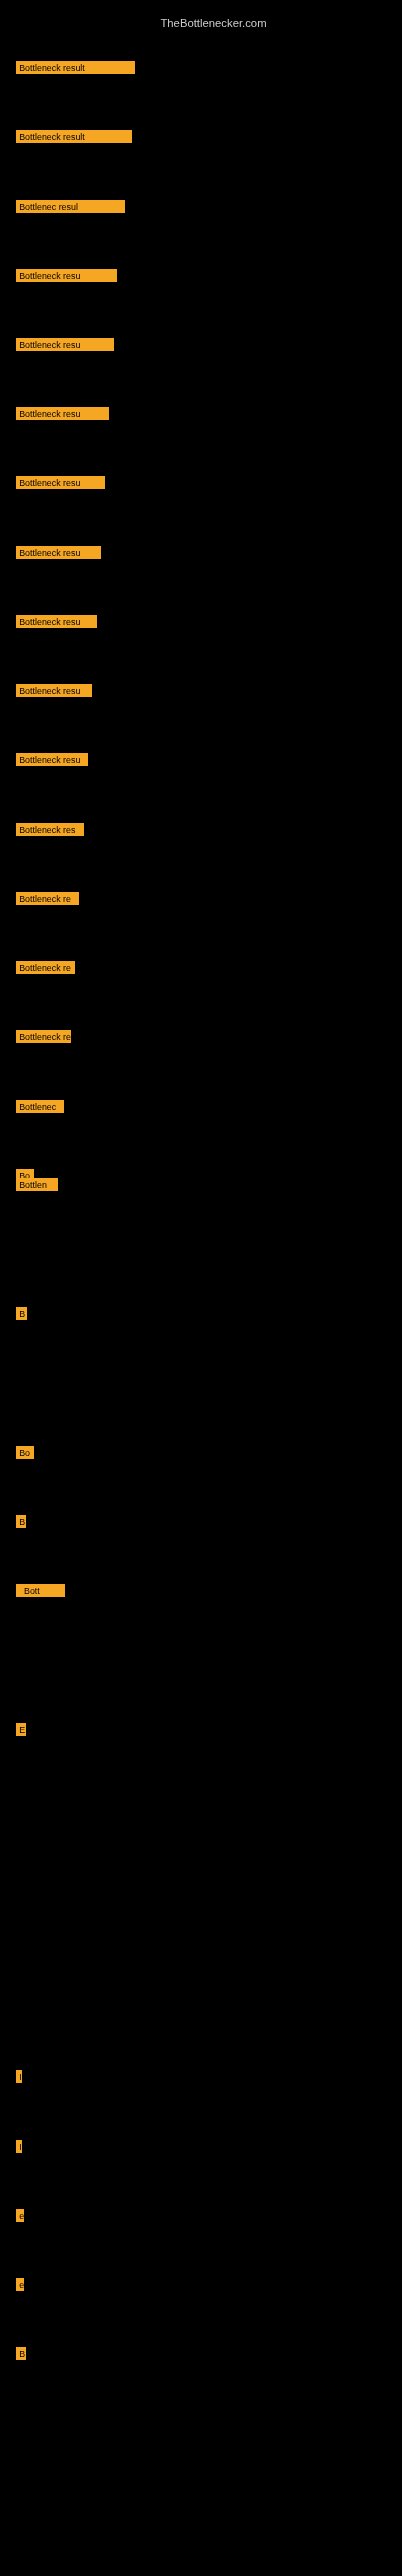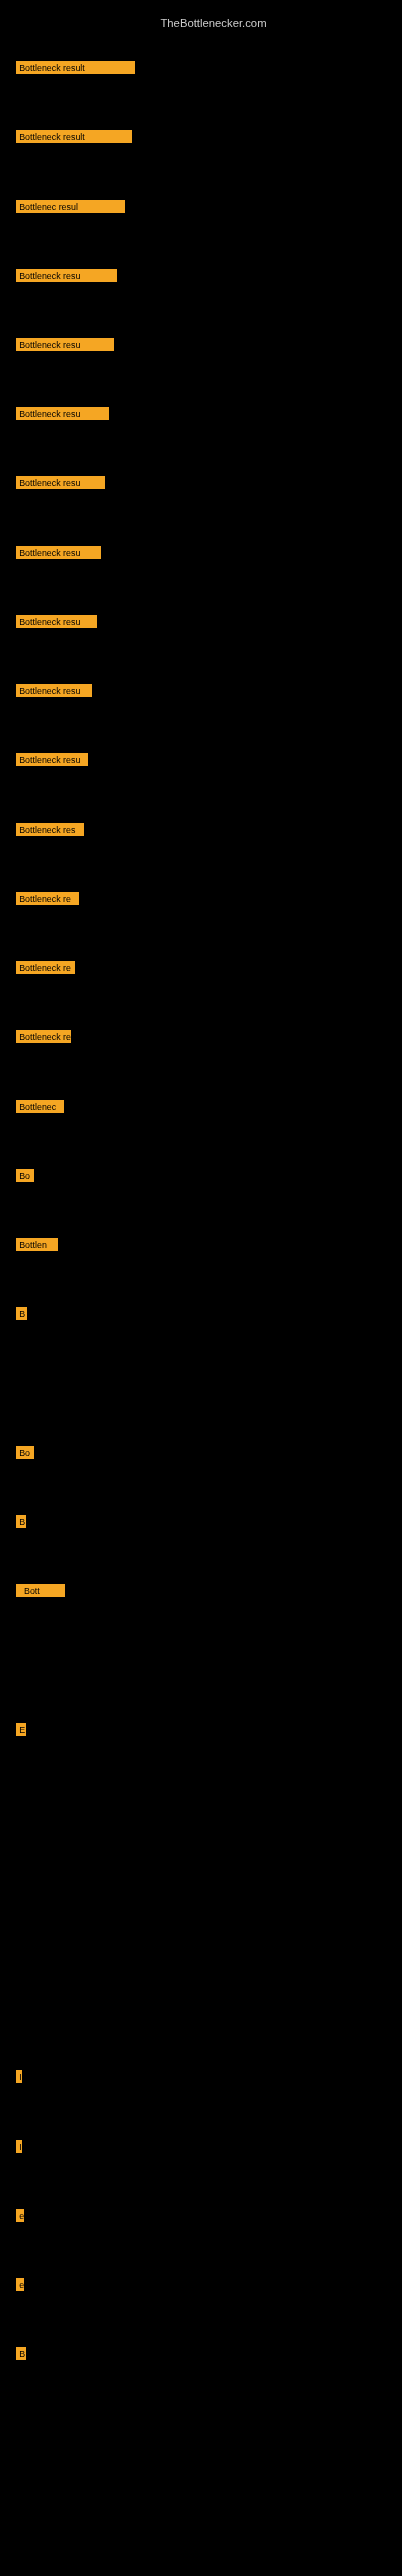--- a/index.html
+++ b/index.html
@@ -87,21 +87,21 @@
     </div>
     <div class="bar-container" style="top: 1014px; left: 0px;">
       <div class="bar-label" style="width: 55px; min-width: 55px;">Bottleneck re</div>
     </div>
     <div class="bar-container" style="top: 1084px; left: 0px;">
       <div class="bar-label" style="width: 48px; min-width: 48px;">Bottlenec</div>
     </div>
     <div class="bar-container" style="top: 1153px; left: 0px;">
       <div class="bar-label" style="width: 17.7px; min-width: 17.7px;">Bo</div>
     </div>
-    <div class="bar-container" style="top: 1222px; left: 0px; align-items: center;">
+    <div class="bar-container" style="top: 1162px; left: 0px; align-items: center;">
       <div class="bar-label" style="width: 42px; min-width: 42px;">Bottlen</div>
     </div>
     <div class="bar-container" style="top: 1291px; left: 0px;">
       <div class="bar-label" style="width: 11.3px; min-width: 11.3px;">B</div>
     </div>
     <div class="bar-container" style="top: 1430px; left: 0px;">
       <div class="bar-label" style="width: 17.7px; min-width: 17.7px;">Bo</div>
     </div>
     <div class="bar-container" style="top: 1499px; left: 0px;">
       <div class="bar-label" style="width: 9.7px; min-width: 9.7px;">B</div>

